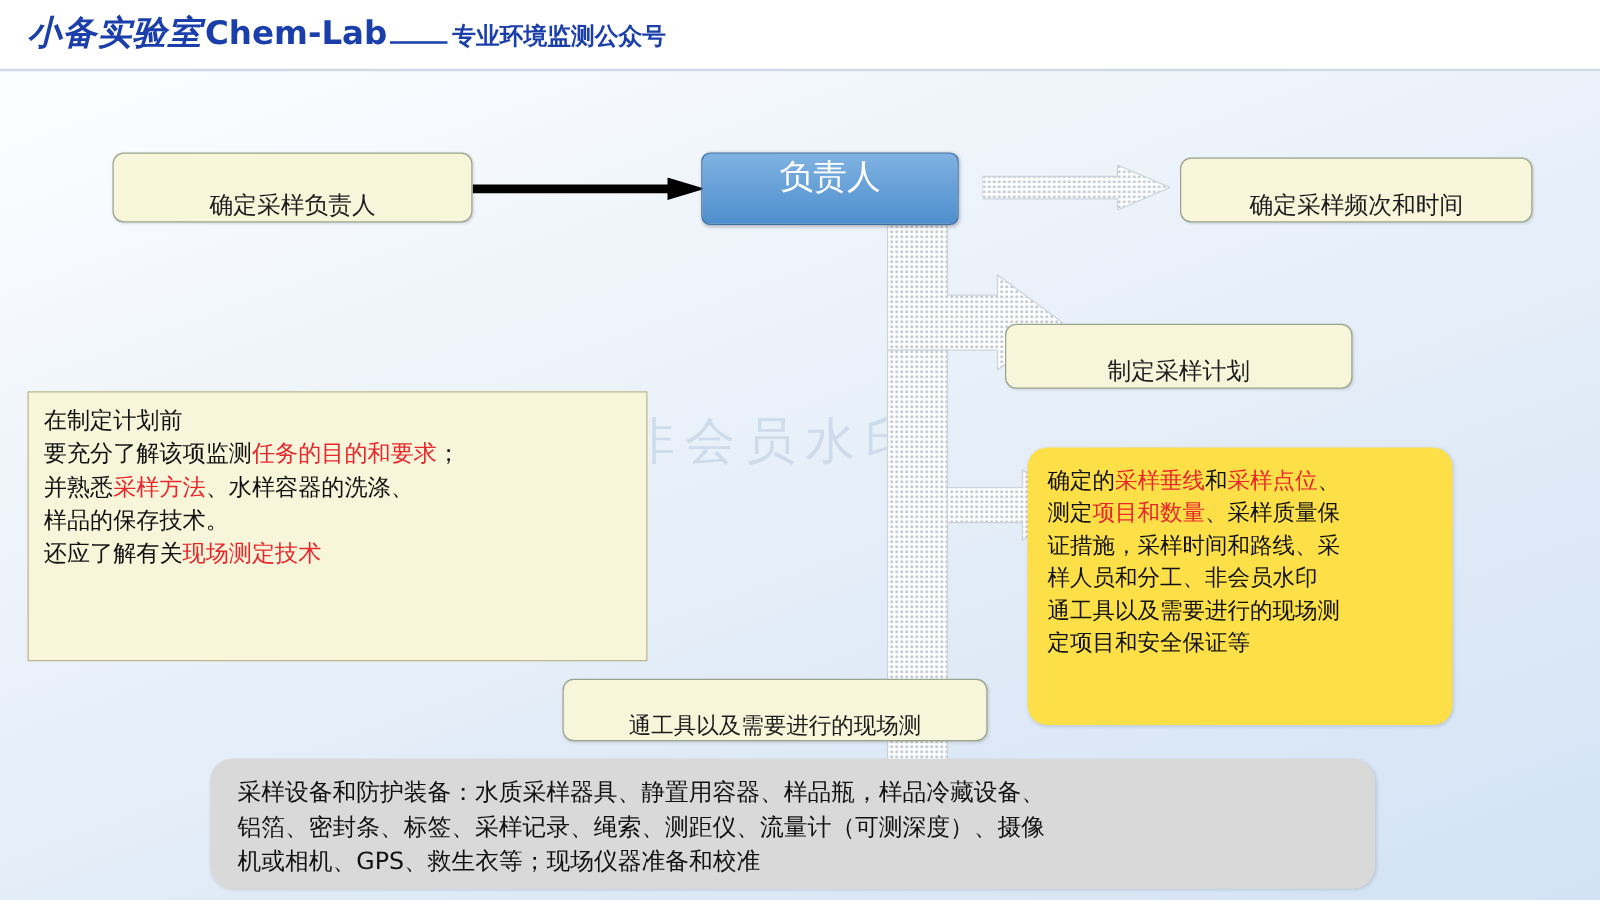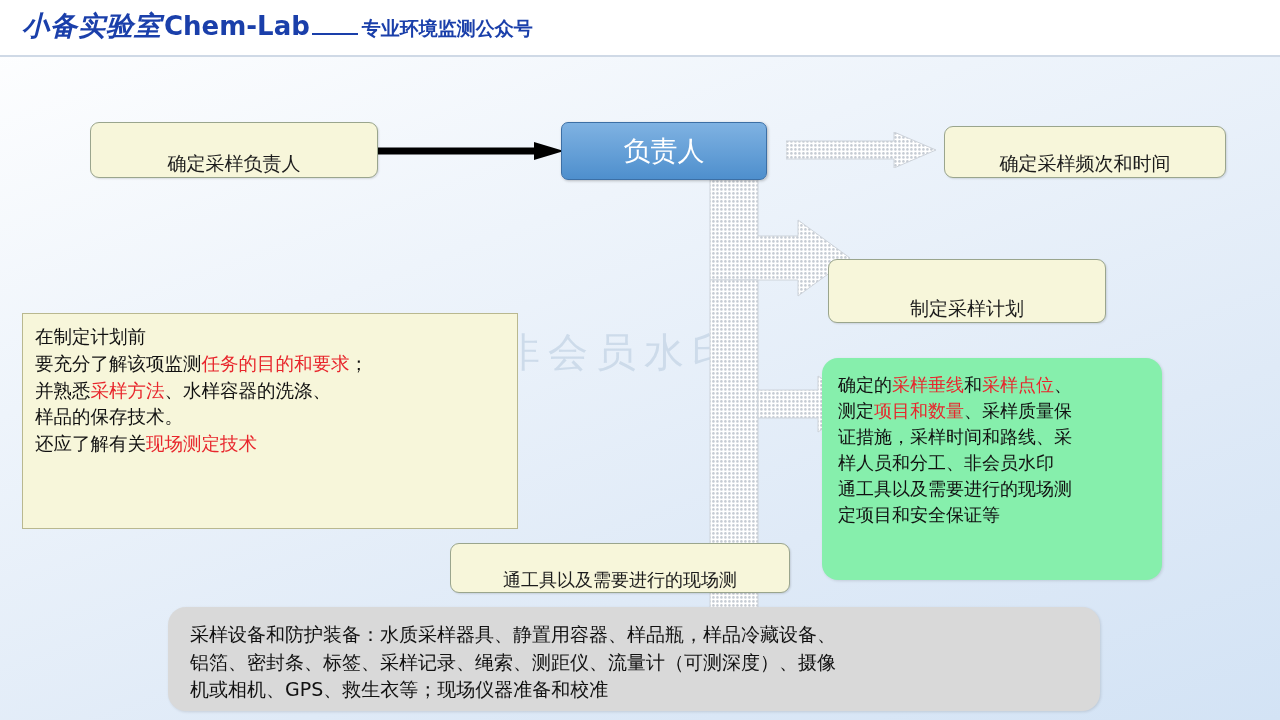--- a/index.html
+++ b/index.html
@@ -92,38 +92,37 @@
     box-shadow: 1px 1px 2px rgba(0,0,0,.12);
   }
 
   #box-owner {
     left: 90px; top: 122px; width: 288px; height: 56px;
   }
   #box-freq {
     left: 944px; top: 126px; width: 282px; height: 52px;
   }
   #box-plan {
-    left: 828px; top: 259px; width: 278px; height: 64px;
+    left: 804px; top: 259px; width: 278px; height: 52px;
   }
   #box-equipment {
     left: 450px; top: 543px; width: 340px; height: 50px;
     font-size: 18px;
   }
 
   
   #node-leader {
     position: absolute;
     left: 561px; top: 122px;
     width: 204px; height: 56px;
     background: linear-gradient(180deg,#6ea9dd 0%, #4f90cf 55%, #matched 100%);
     background: linear-gradient(180deg,#7fb2e2 0%, #4e8fcd 100%);
     border: 1px solid #3c6fa5;
     border-radius: 7px;
     display: flex;
-    align-items: center;
     justify-content: center;
     color: #ffffff;
     font-size: 27px;
     font-family: "DejaVu Sans", sans-serif;
     box-shadow: 1px 1px 3px rgba(0,0,0,.25);
   }
 
   
   .black-arrow {
     position: absolute;
@@ -157,21 +156,21 @@
     border: 1px solid #b9b88f;
     padding: 10px 12px;
     font-size: 18.5px;
     color: #111;
   }
   .hl { color: #e8262c; }
 
   #note-detail {
     left: 822px; top: 358px;
     width: 340px; height: 222px;
-    background: #86efac;
+    background: #fde047;
     border-radius: 16px;
     padding: 14px 16px;
     font-size: 18px;
     color: #111;
     box-shadow: 1px 1px 3px rgba(0,0,0,.12);
   }
 
   #note-gear {
     left: 168px; top: 607px;
     width: 932px; height: 104px;

